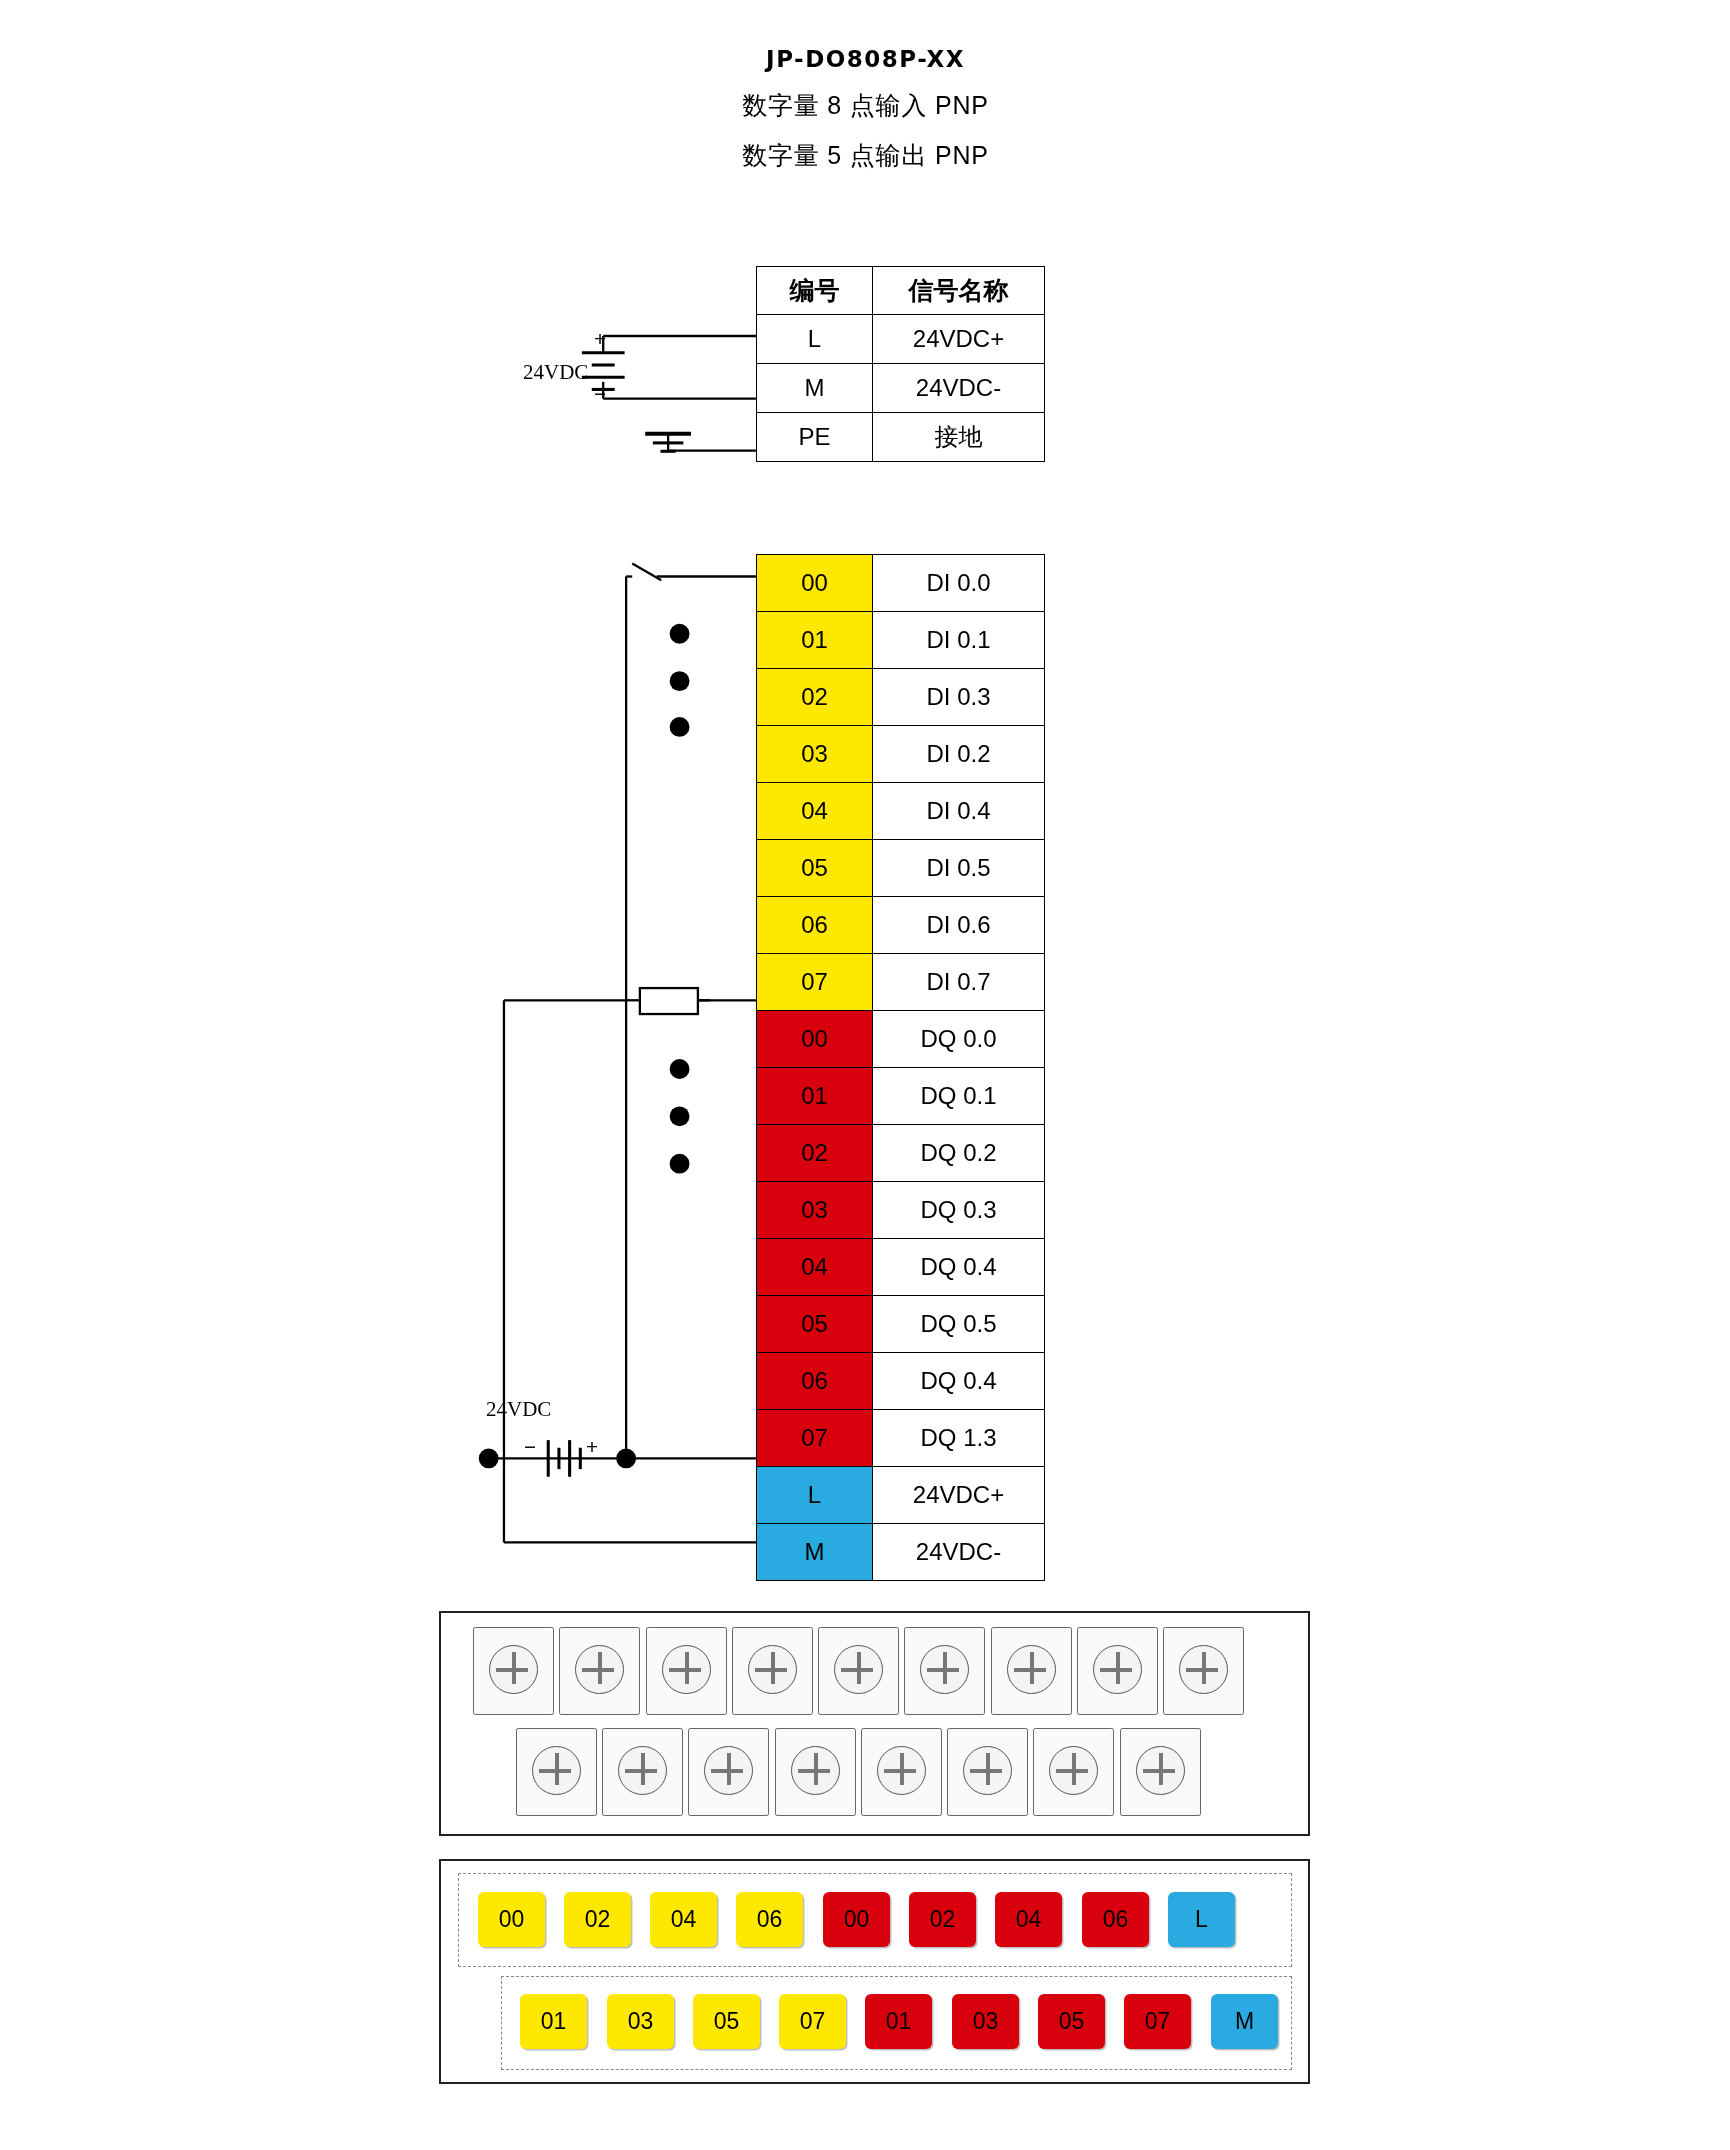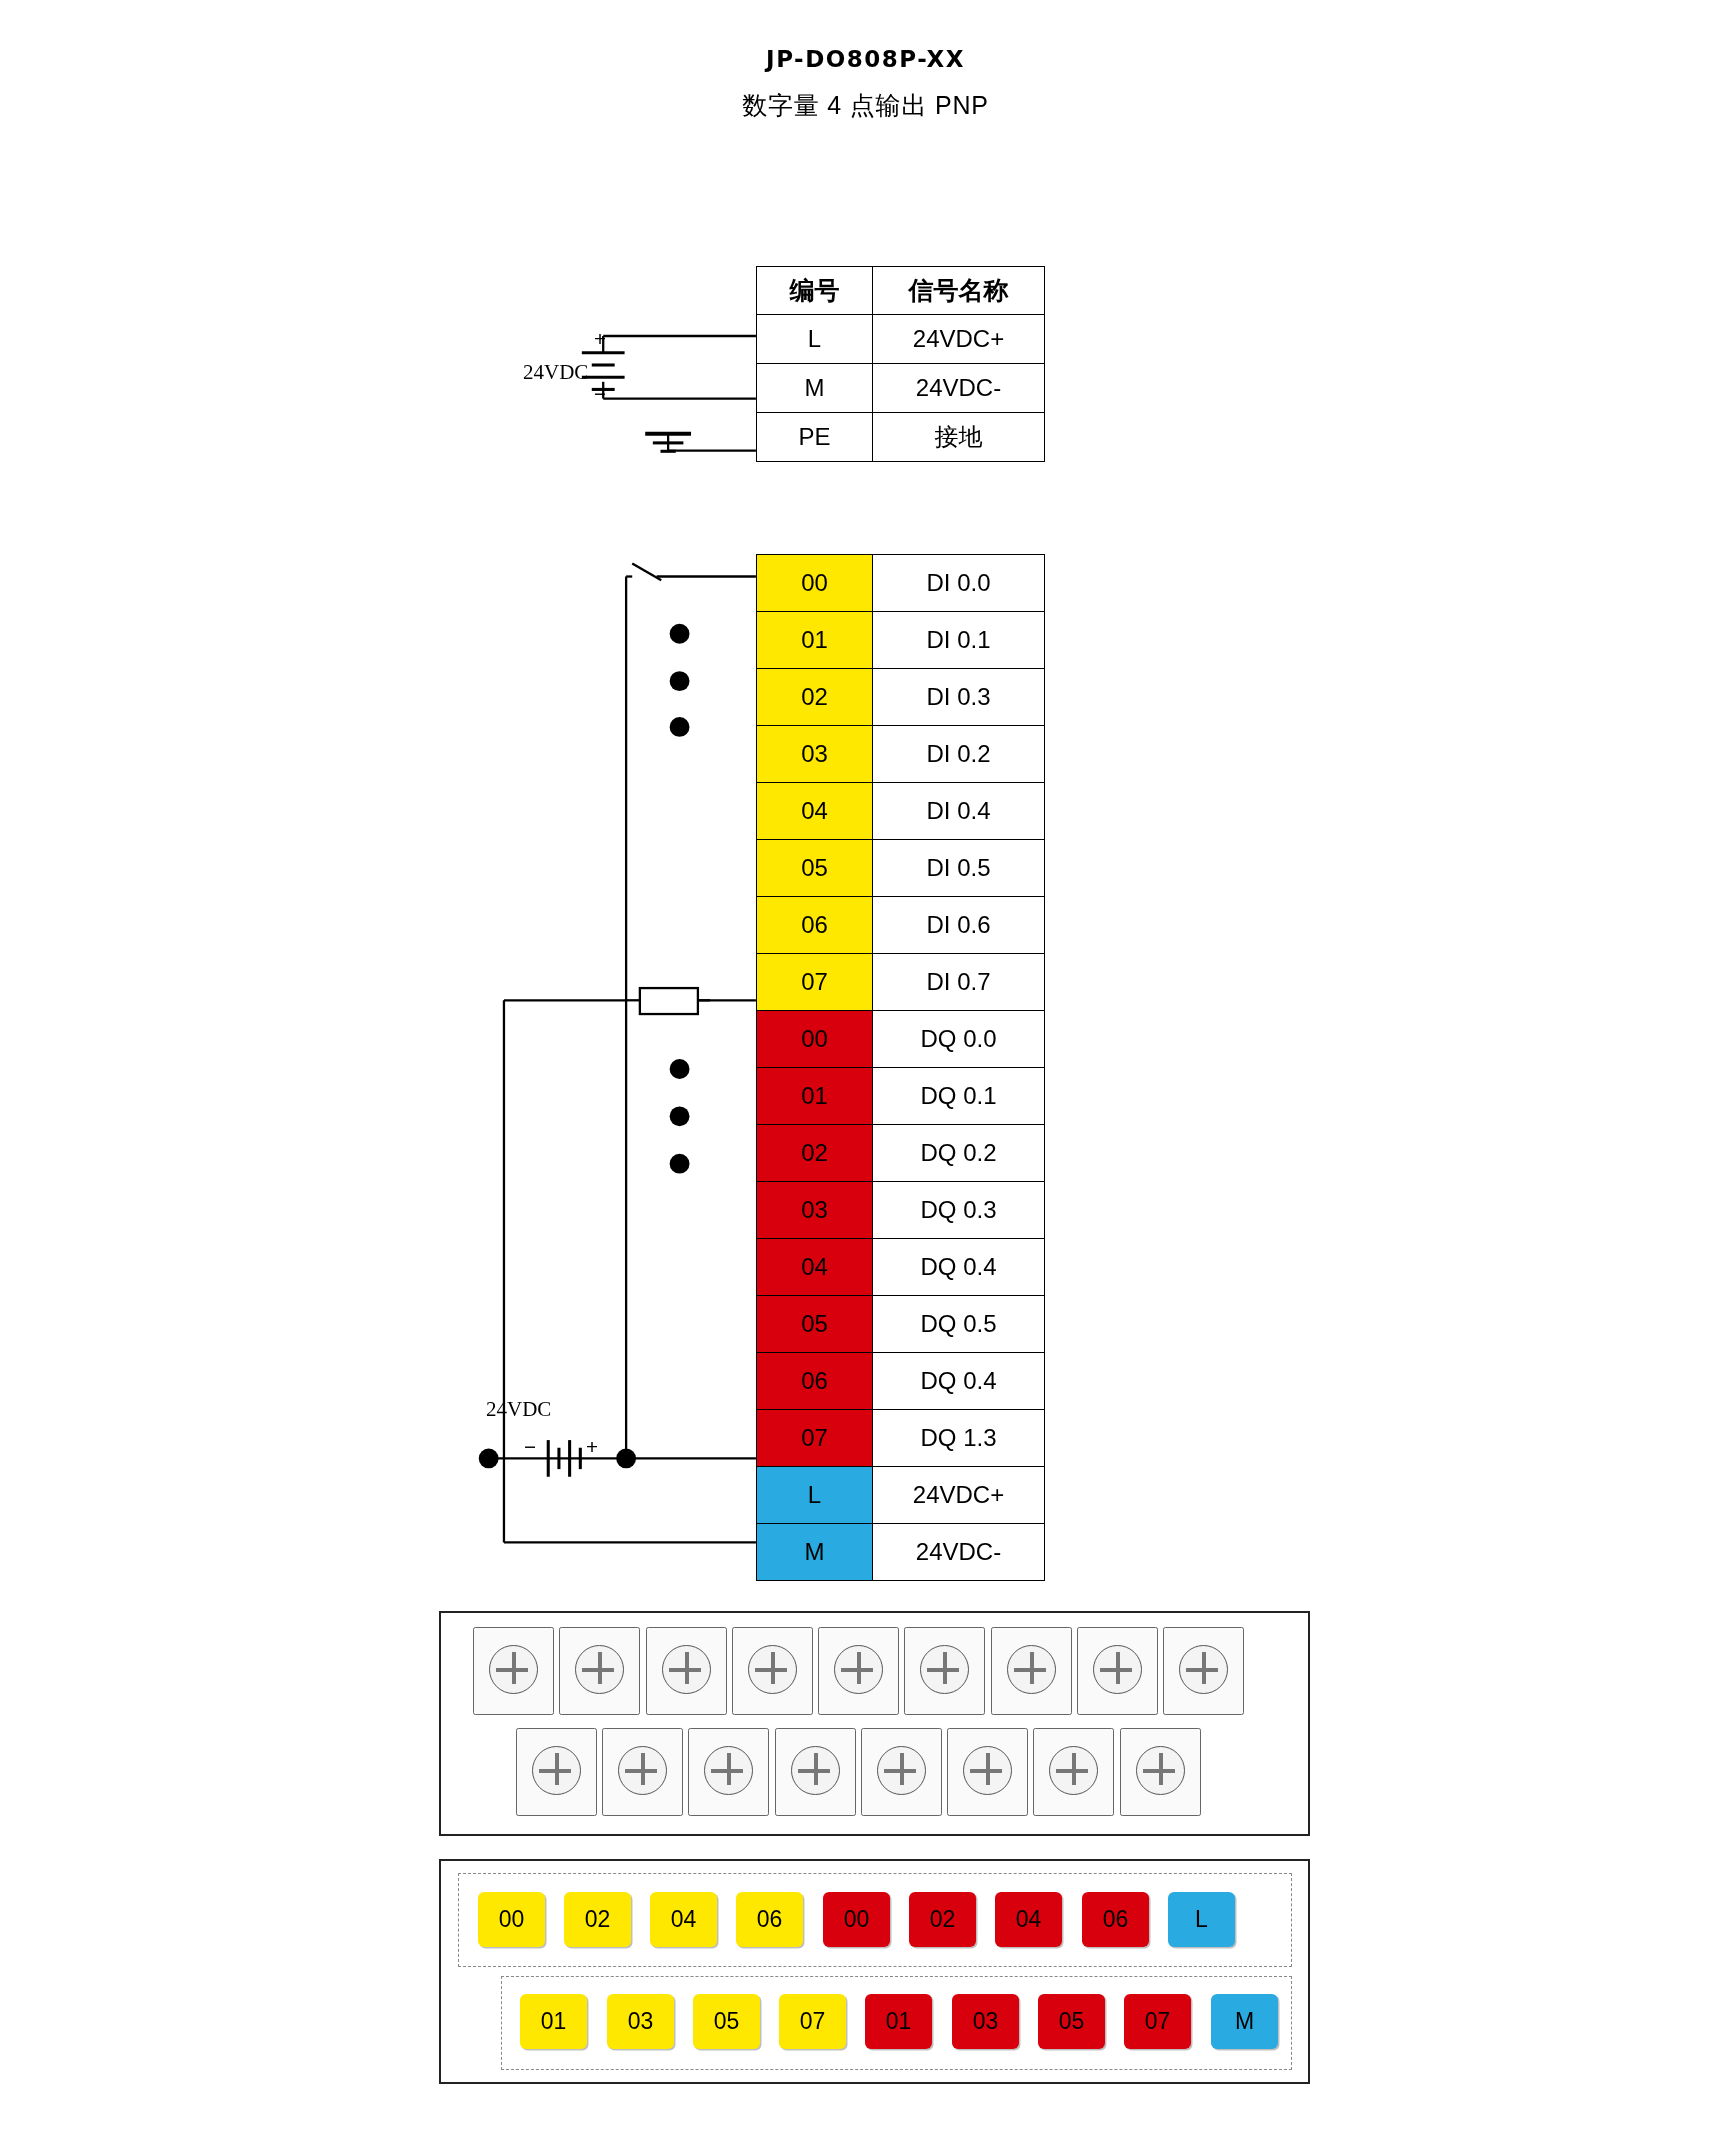--- a/index.html
+++ b/index.html
@@ -177,21 +177,22 @@
     position: absolute;
     font-size: 20.6px;
     font-family: "Liberation Sans", sans-serif;
   }
 </style>
 </head>
 <body>
 
 <div id="title-block">
   <div id="title-main">JP-DO808P-XX</div>
-  <div class="subtitle">数字量 4 点输出  PNP</div>
+  <div class="subtitle">数字量 8 点输入  PNP</div>
+  <div class="subtitle">数字量 5 点输出  PNP</div>
 </div>
 
 <svg id="wiring" viewBox="0 0 2267 2817">
   <g stroke="#000" stroke-width="3" fill="none">
 
     <line x1="790" y1="440" x2="990" y2="440"></line>
 
     <line x1="790" y1="522" x2="990" y2="522"></line>
 
     <line x1="790" y1="440" x2="790" y2="462"></line>

